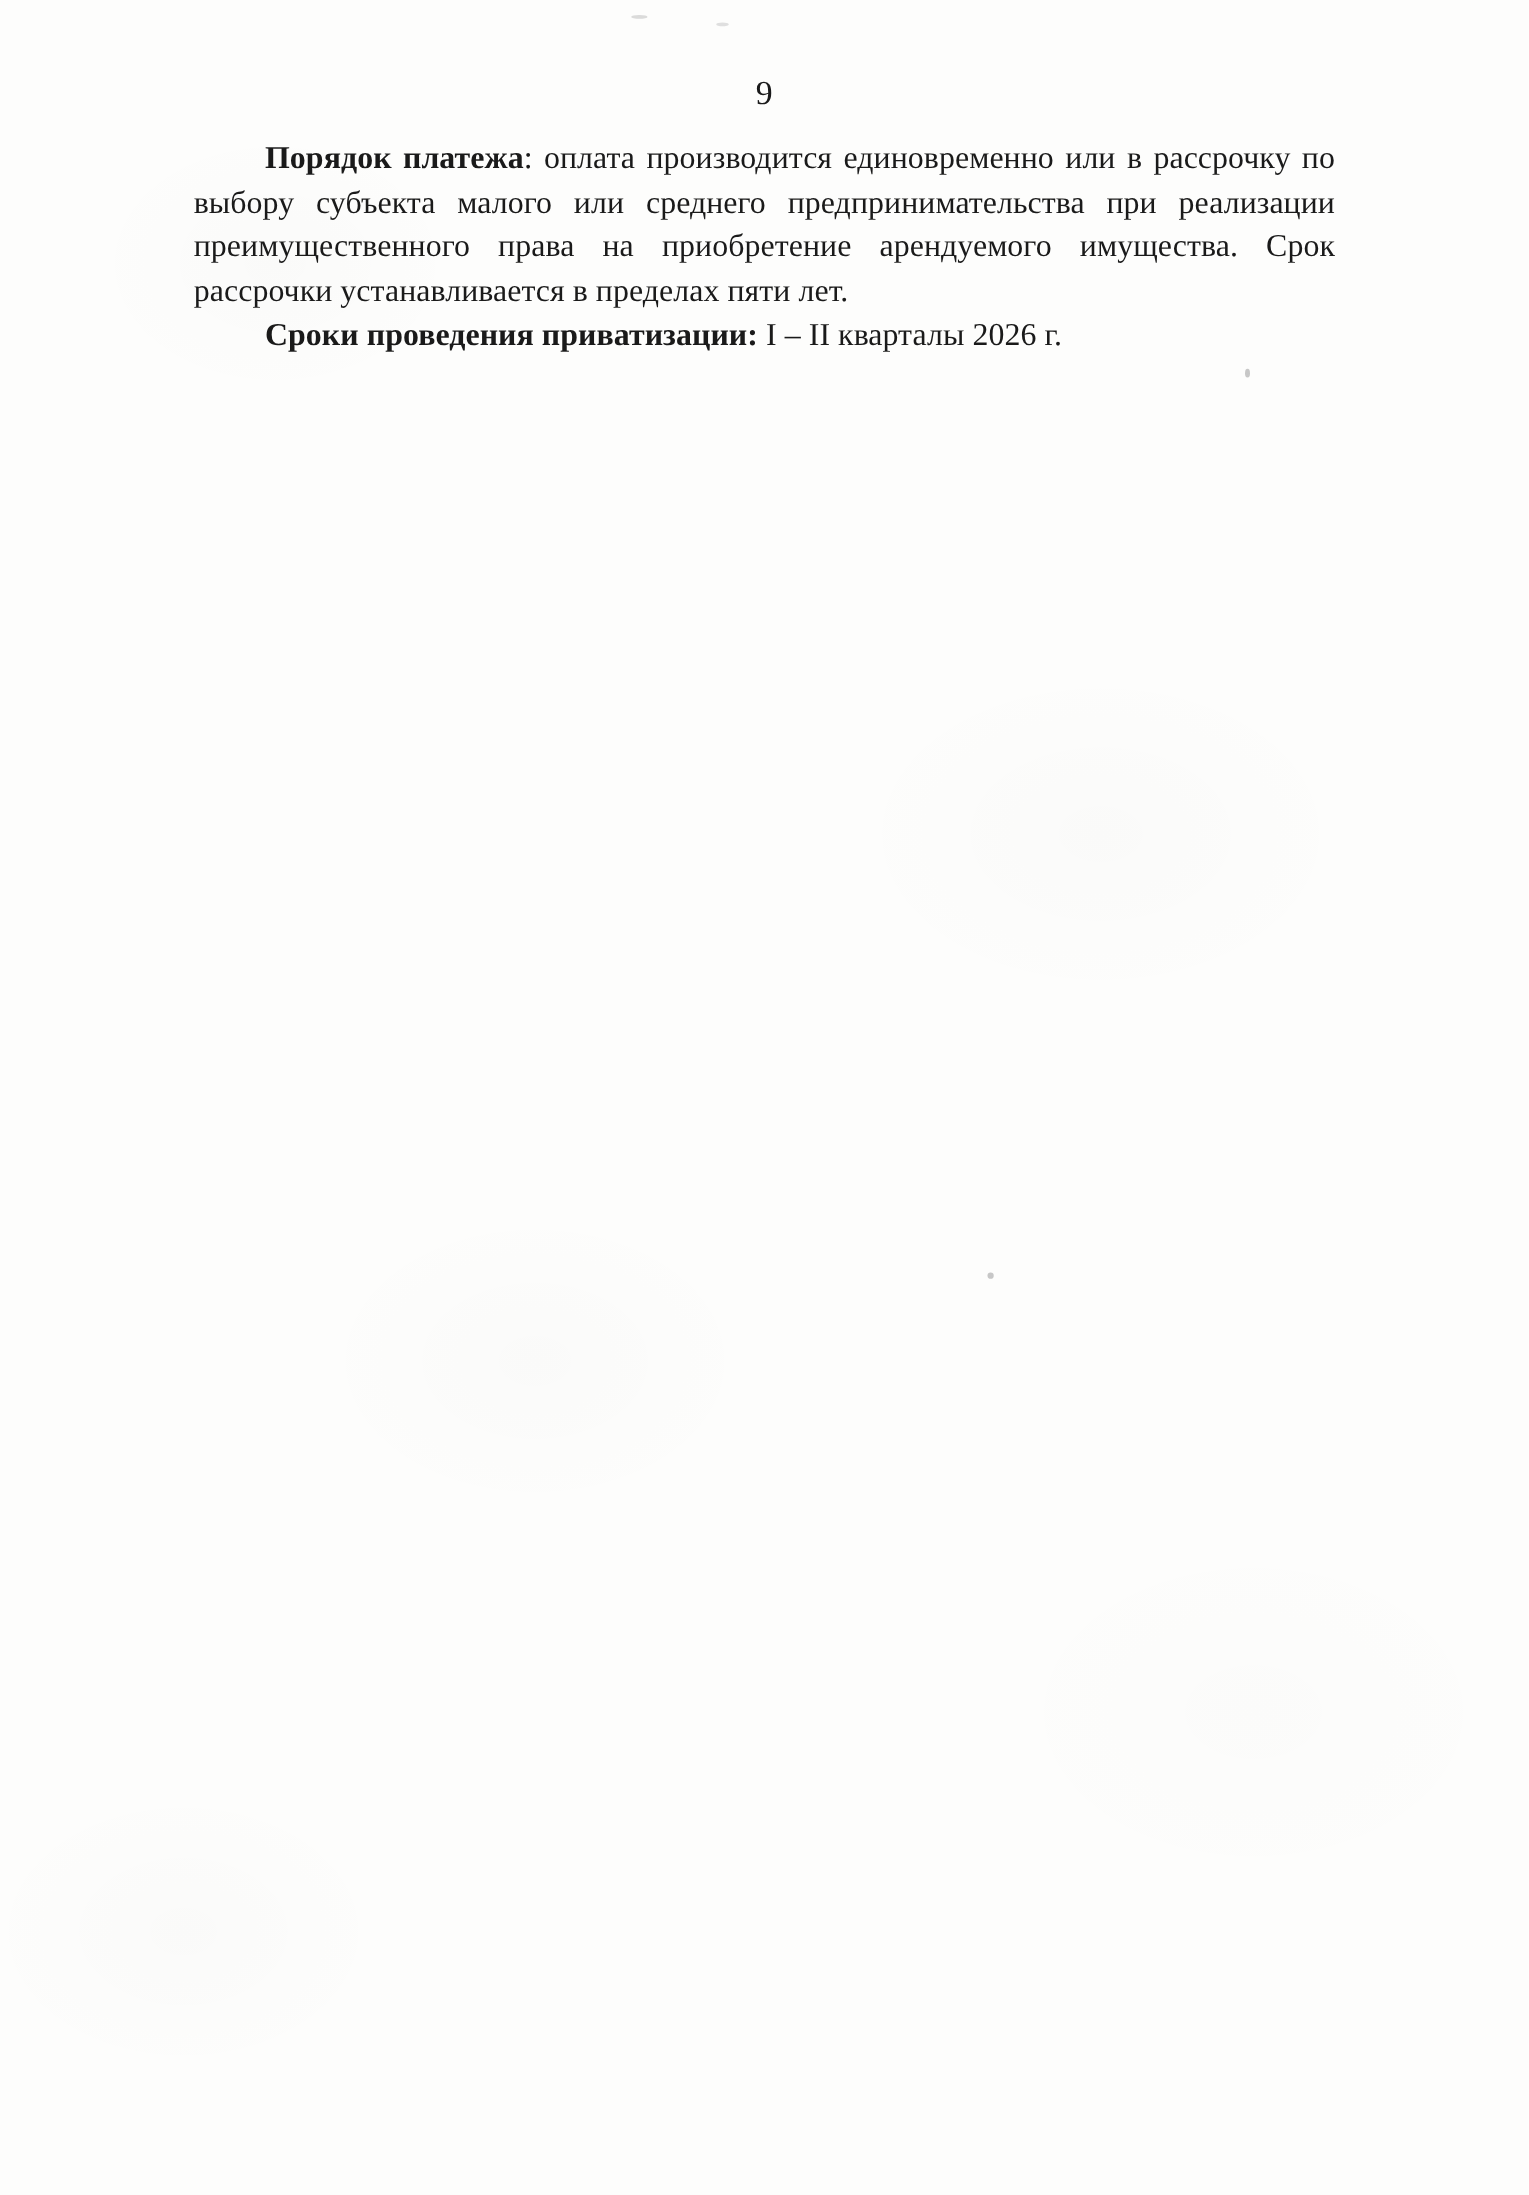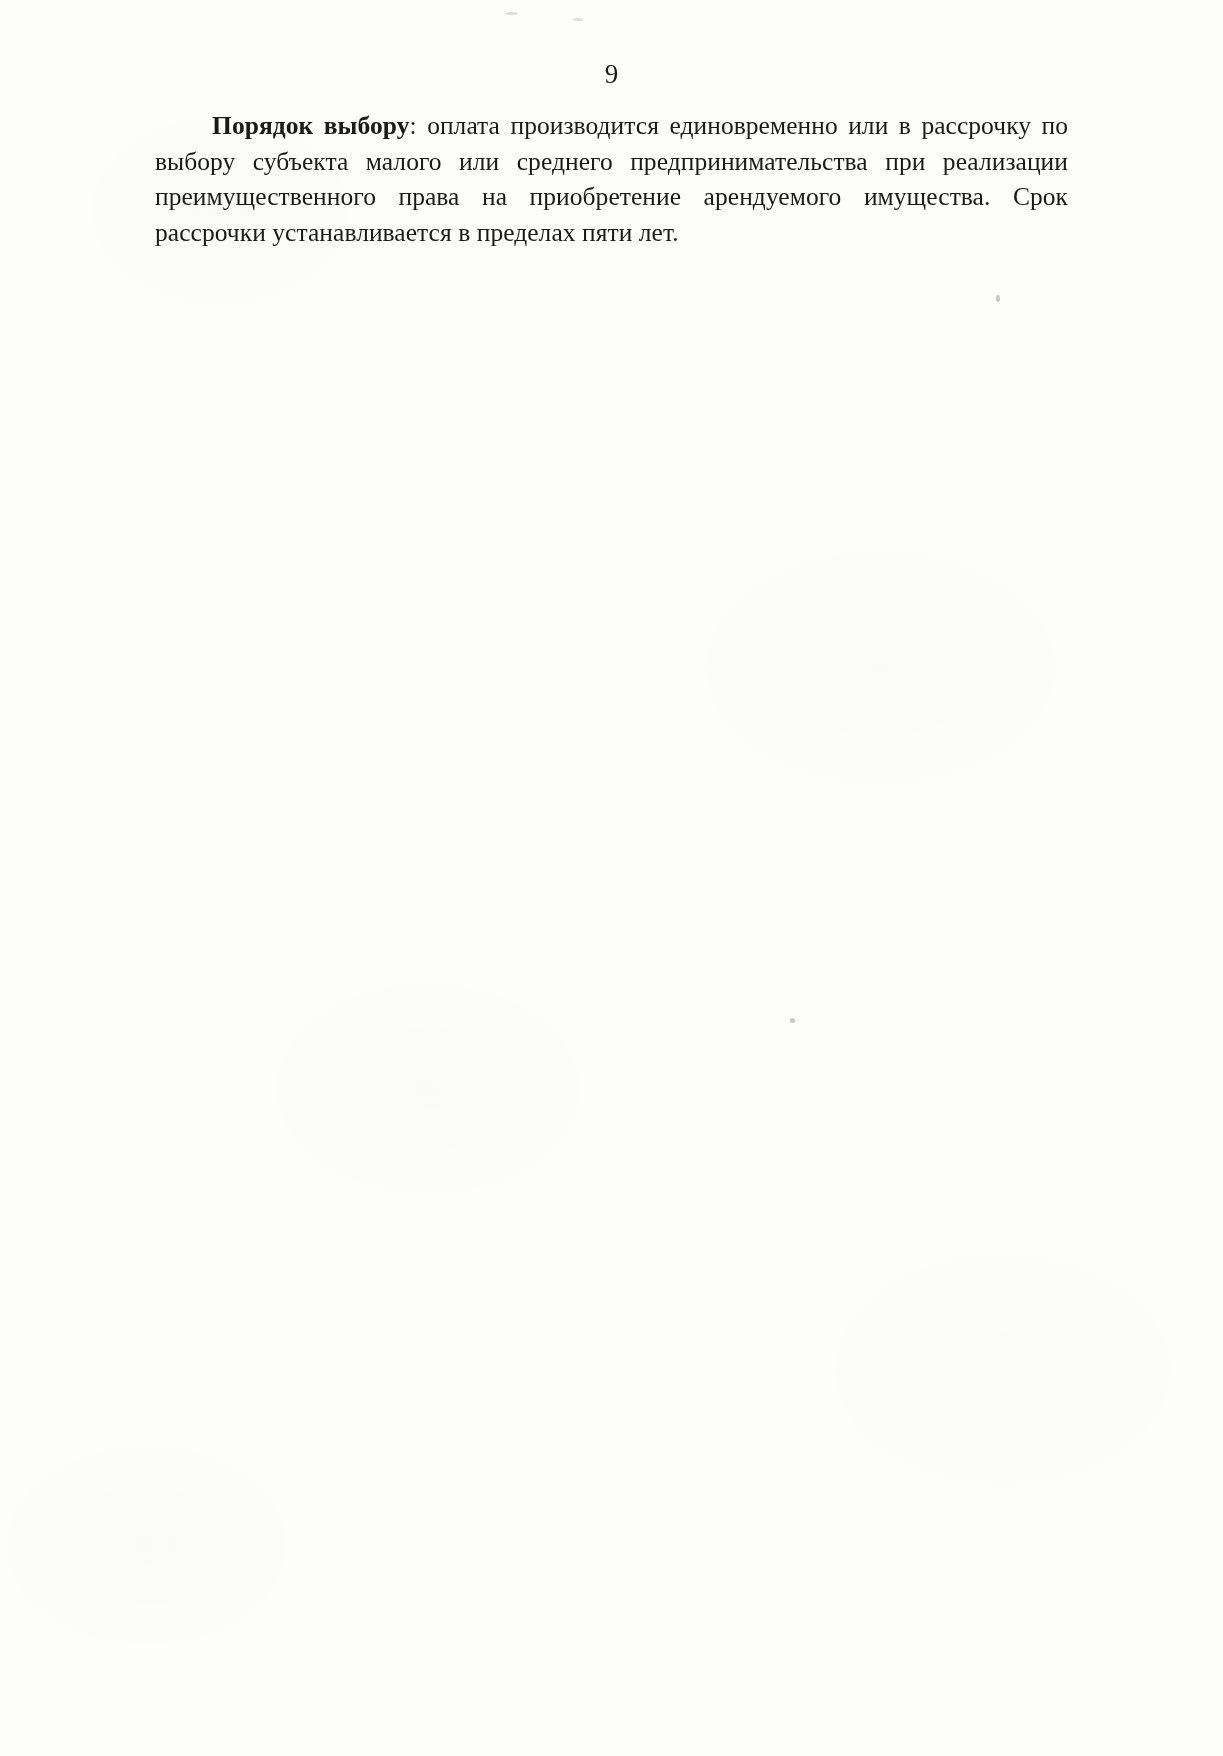--- a/index.html
+++ b/index.html
@@ -82,18 +82,21 @@
   <div class="speck" style="top:1018px; left:790px; width:5px; height:5px;"></div>
   <div class="speck" style="top:12px; left:505px; width:13px; height:3px; opacity:0.35;"></div>
   <div class="speck" style="top:18px; left:573px; width:10px; height:3px; opacity:0.3;"></div>
 
   <div class="page-number">9</div>
 
   <div class="content">
 
 
     <p class="para">
-      <b class="lead">Порядок выбору</b><span>: оплата производится единовременно или в рассрочку по выбору субъекта малого или среднего предпринимательства при реализации преимущественного права на приобретение арендуемого имущества. Срок рассрочки устанавливается в пределах пяти лет.</span>
+      <b class="lead">Порядок платежа</b><span>: оплата производится единовременно или в рассрочку по выбору субъекта малого или среднего предпринимательства при реализации преимущественного права на приобретение арендуемого имущества. Срок рассрочки устанавливается в пределах пяти лет.</span>
     </p>
 
+    <p class="para last-left">
+      <b class="lead">Сроки проведения приватизации:</b><span> I – II кварталы 2026 г.</span>
+    </p>
 
   </div>
 </div>
 
 </body></html>

